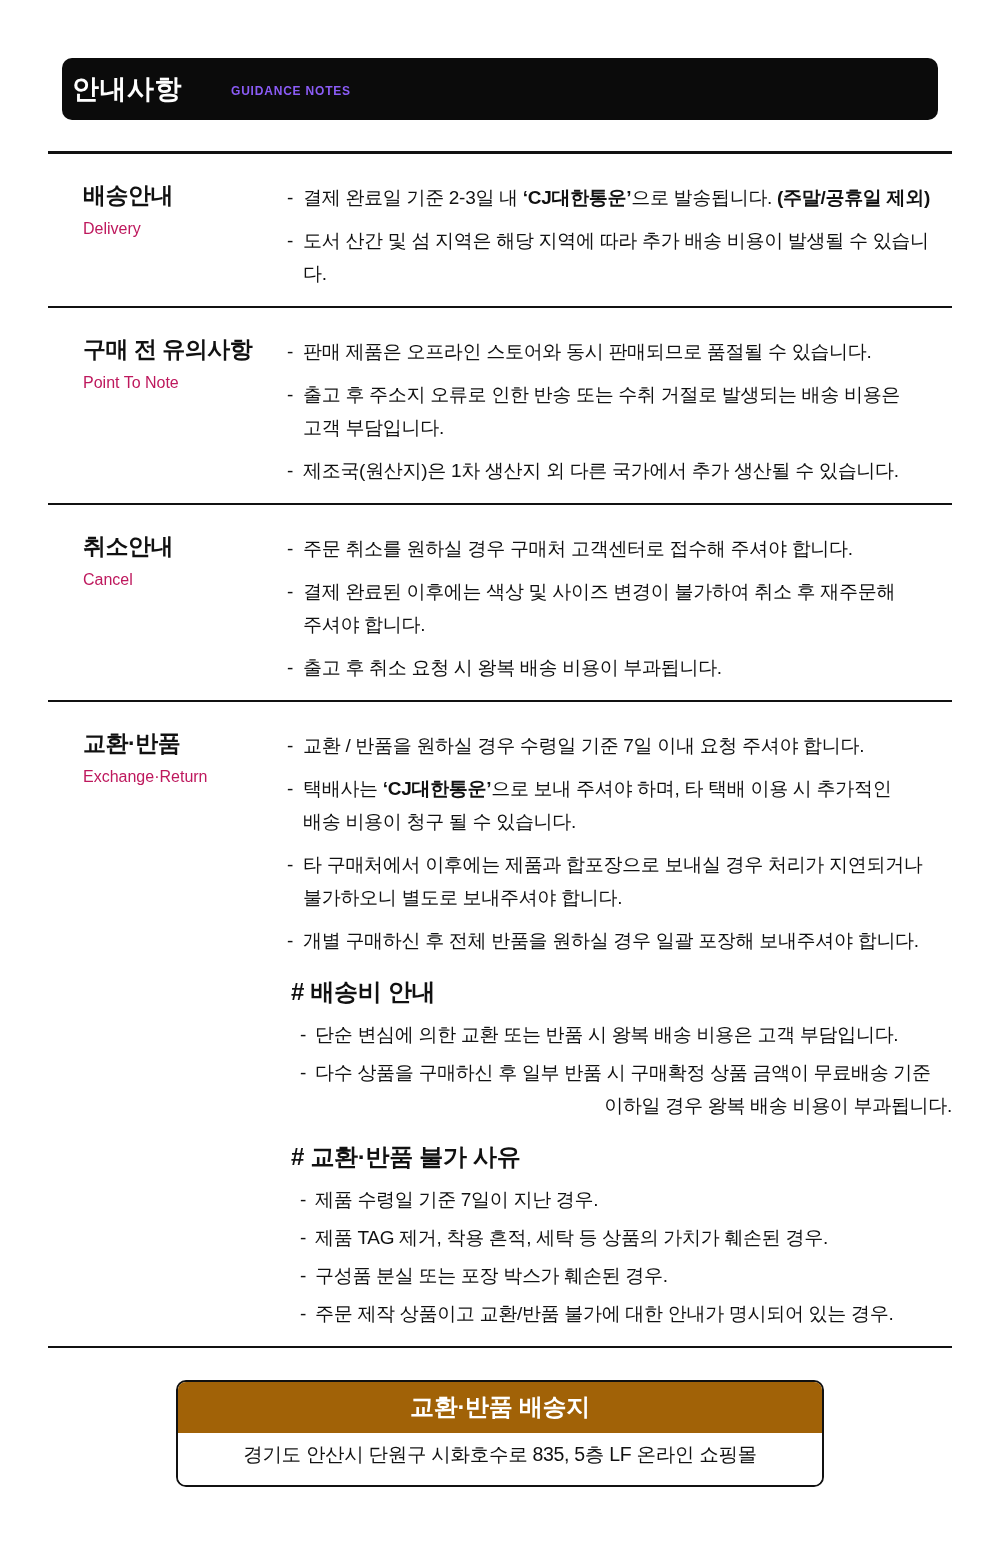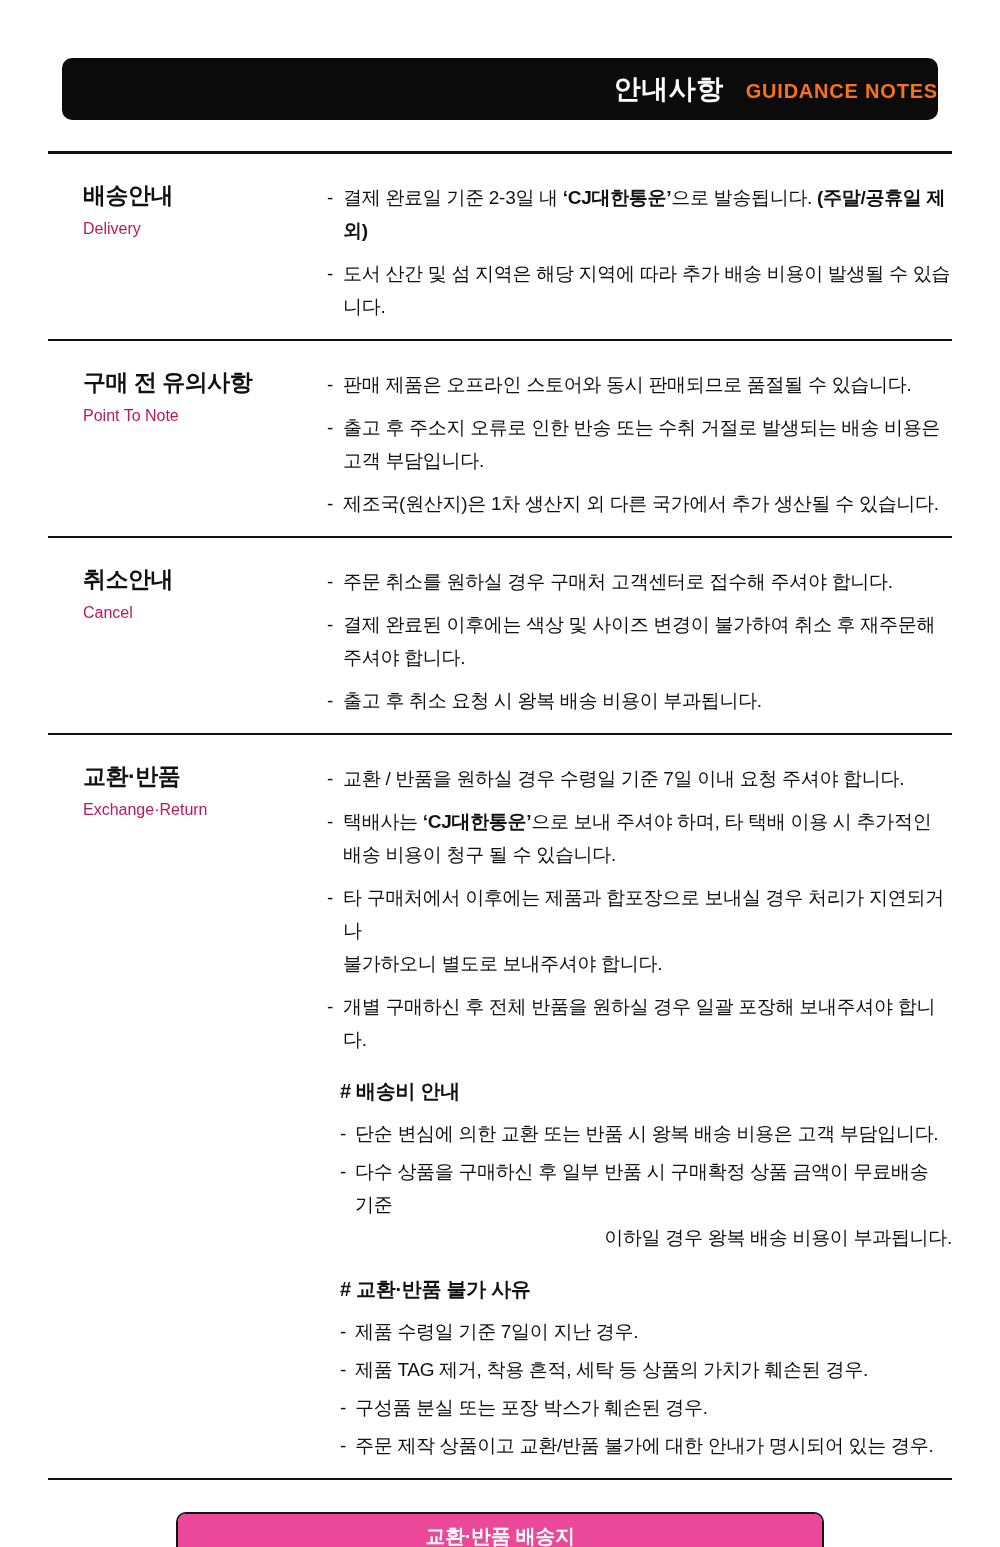--- a/index.html
+++ b/index.html
@@ -14,37 +14,35 @@
 
   
   .header-bar {
     margin:58px 14px 0 14px;
     height:62px;
     background:#0b0b0b;
     border-radius:10px;
     display:flex;
     align-items:center;
     padding-left:10px;
-    gap:22px;
+    gap:13px;
     box-sizing:border-box;
-    justify-content:flex-end;
   }
   .header-ko { color:#ffffff; font-size:27px; font-weight:bold; letter-spacing:0.5px; }
-  .header-en { color:#f97316; font-size:20px; font-weight:bold; letter-spacing:0.8px; padding-top:4px; }
+  .header-en { color:#8b5cf6; font-size:12px; font-weight:bold; letter-spacing:0.8px; padding-top:4px;margin-left:36px; }
 
   .divider { height:2px; background:#111111; }
   .divider.thick { height:3px; }
   .divider.top-rule { margin-top:31px; }
 
   
   .section {
     display:flex;
     padding:27px 0 16px 35px;
     box-sizing:border-box;
-    gap:40px;
   }
   .section-label { width:204px; flex-shrink:0; }
   .section-title { font-size:23px; font-weight:bold; letter-spacing:-0.5px; line-height:28px; }
   .section-subtitle { font-size:16px; color:#be185d; margin-top:11px; }
 
   .section-content { flex:1; font-size:19px; line-height:33px; letter-spacing:-0.3px; }
 
   .bullet { display:flex; }
   .bullet .dash { width:16px; flex-shrink:0; }
   .bullet .bullet-text { flex:1; }
@@ -53,41 +51,41 @@
   .sub .dash { width:15px; }
   .bullet.sub { margin-left:13px; }
   .cont.sub { margin-left:44px;text-align:right; }
 
   * + .bullet { margin-top:10px; }
   * + .bullet.sub { margin-top:5px; }
   .cont { margin-top:0 !important; }
 
   .subhead {
     font-weight:bold;
-    font-size:20px;
-    margin:20px 0 11px 13px;
+    font-size:24px;
+    margin:20px 0 11px 4px;
     line-height:30px;
   }
 
   .b { font-weight:bold; }
 
   
   .footer-box {
     width:648px;
     margin:32px auto 0;
     border:2px solid #111111;
     border-radius:10px;
     overflow:hidden;
     box-sizing:border-box;
   }
   .footer-box-header {
-    background:#ec4899;
+    background:#a16207;
     color:#ffffff;
     text-align:center;
-    font-size:20px;
+    font-size:24px;
     font-weight:bold;
     padding:9px 0 10px;
     letter-spacing:-0.3px;
   }
   .footer-box-body {
     background:#ffffff;
     text-align:center;
     font-size:19.5px;
     padding:8px 0 17px;
     letter-spacing:-0.3px;

